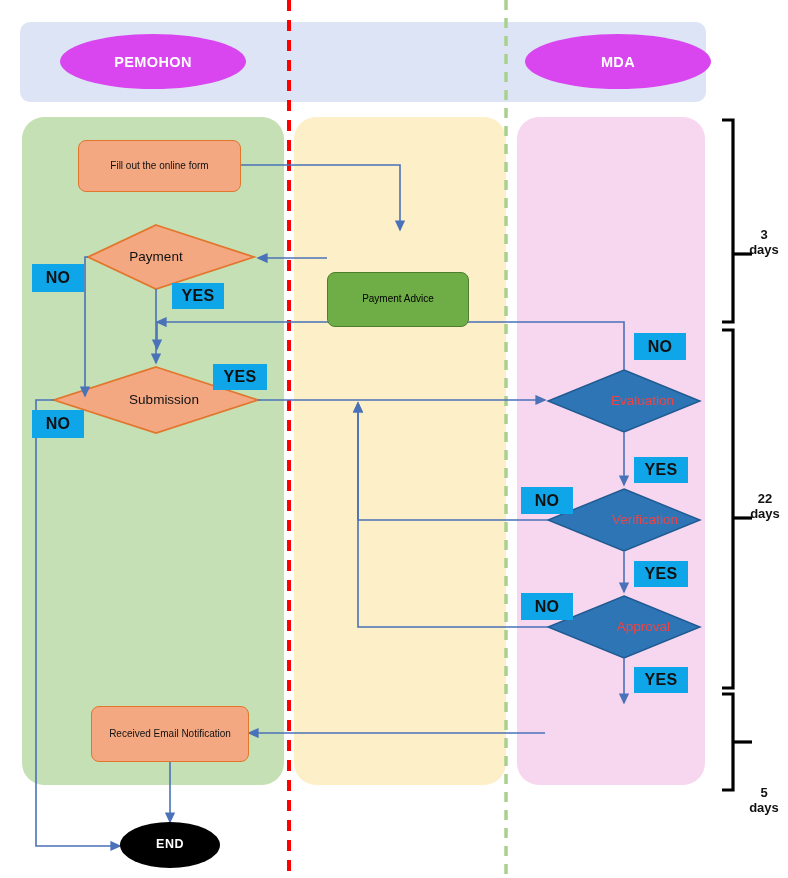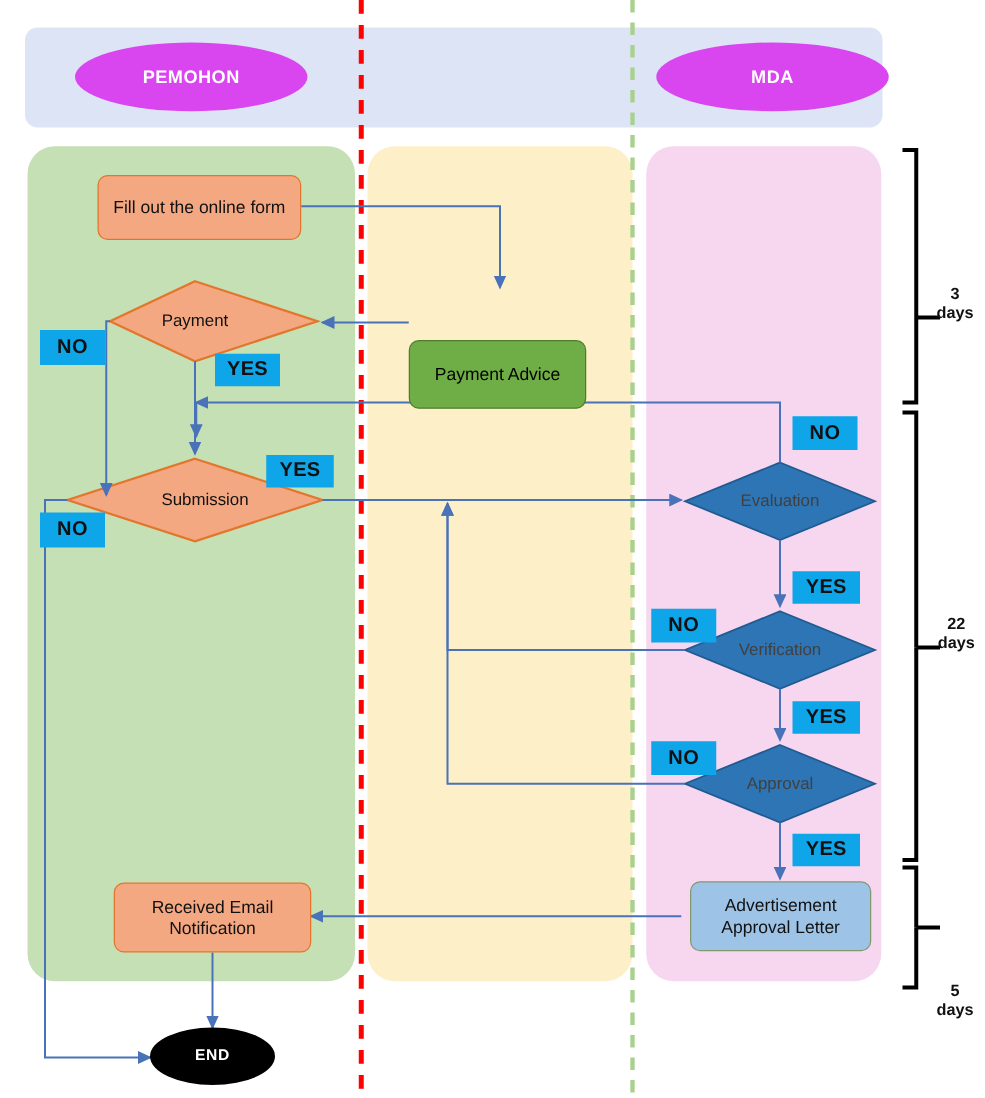--- a/index.html
+++ b/index.html
@@ -17,31 +17,31 @@
 
   
   .lane{position:absolute;border-radius:22px;}
   .lane-pemohon{left:22px;top:117px;width:262px;height:668px;background:#C5E0B4;}
   .lane-kewangan{left:294px;top:117px;width:212px;height:668px;background:#FDEFC8;}
   .lane-mda{left:517px;top:117px;width:188px;height:668px;background:#F7D6F0;}
 
   
   .node{position:absolute;display:flex;align-items:center;justify-content:center;
         text-align:center;line-height:1.25;box-sizing:border-box;}
-  .proc{border-radius:8px;font-size:14px;color:#111111;}
+  .proc{border-radius:8px;font-size:10px;color:#111111;}
   .proc-orange{background:#F4A882;border:1.6px solid #E2762C;}
   .proc-green{background:#6FAD46;border:1.6px solid #4E7D2E;color:#000000;}
   .proc-blue{background:#9DC3E6;border:1.6px solid #7F9A6E;color:#111111;}
   .terminator{background:#000000;border-radius:50%;color:#ffffff;
      font-size:12.5px;font-weight:bold;letter-spacing:.5px;}
 
   .dlabel{position:absolute;display:flex;align-items:center;justify-content:center;
      pointer-events:none;font-size:13.5px;line-height:1.2;text-align:center;}
   .dlabel.orange{color:#111111;}
-  .dlabel.blue{color:#404040;}
+  .dlabel.blue{color:#ef4444;justify-content:flex-end;}
 
   
   .tag{position:absolute;background:#0ea5e9;display:flex;align-items:center;
      justify-content:center;font-size:16px;font-weight:bold;color:#111111;
      letter-spacing:.3px;}
 
   
   .timing{position:absolute;text-align:center;font-size:13px;font-weight:bold;
      color:#111111;line-height:1.15;}
 </style>
@@ -150,23 +150,20 @@
   </div>
 
   <div class="dlabel blue" style="left:570px;top:510px;width:108px;height:20px;">
     <span>Verification</span>
   </div>
 
   <div class="dlabel blue" style="left:578px;top:617px;width:92px;height:20px;">
     <span>Approval</span>
   </div>
 
-  <div class="node proc proc-blue" style="left:552px;top:705px;width:145px;height:56px;padding:0 6px;">
-    <span>Advertisement Approval Letter</span>
-  </div>
 
   <div class="node terminator" style="left:120px;top:822px;width:100px;height:46px;">
     <span>END</span>
   </div>
 
   <div class="node proc proc-orange" style="left:91px;top:706px;width:158px;height:56px;padding:0 8px;">
     <span>Received Email Notification</span>
   </div>
 
   <div class="tag" style="left:32px;top:264px;width:52px;height:28px;">

